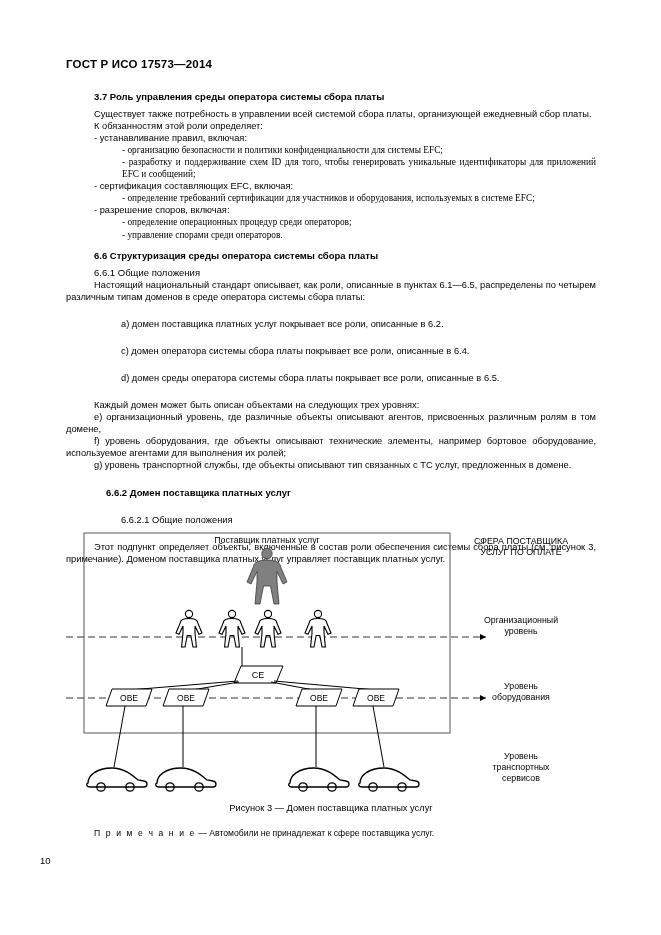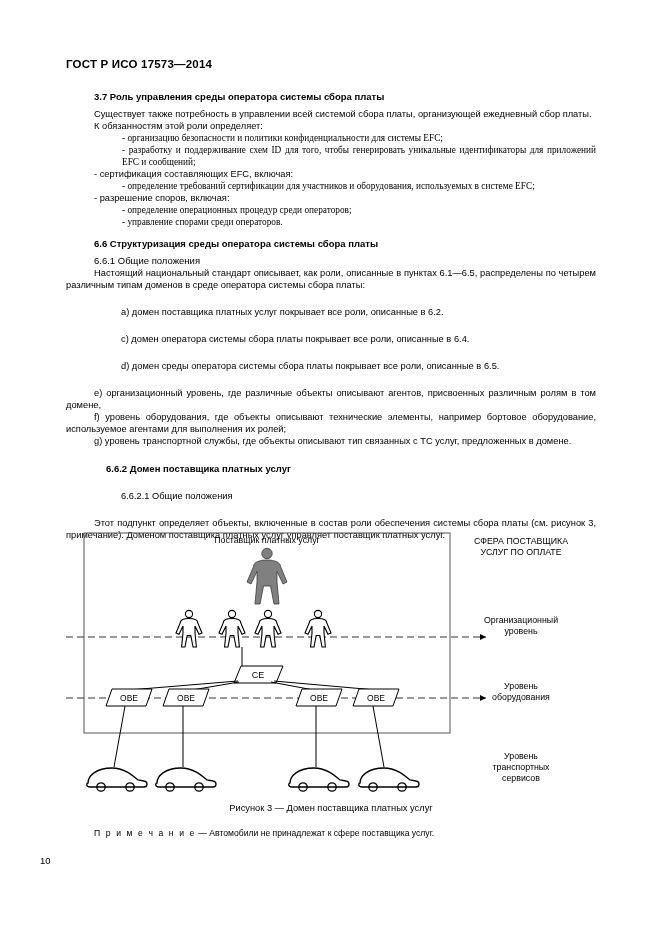--- a/index.html
+++ b/index.html
@@ -132,40 +132,42 @@
 
   <div class="doc-header">ГОСТ Р ИСО 17573—2014</div>
 
   <div class="content">
 
     <div class="h2">3.7  Роль управления среды оператора системы сбора платы</div>
 
     <p class="p ind">Существует также потребность в управлении всей системой сбора платы, организующей ежедневный сбор платы.</p>
     <p class="p ind">К обязанностям этой роли определяет:</p>
 
+    <p class="lvl1">- устанавливание правил, включая:</p>
     <p class="lvl2">- организацию безопасности и политики конфиденциальности для системы EFC;</p>
     <p class="lvl2">- разработку и поддерживание схем ID для того, чтобы генерировать уникальные идентификаторы для приложений EFC и сообщений;</p>
 
     <p class="lvl1">- сертификация составляющих EFC, включая:</p>
     <p class="lvl2">- определение требований сертификации для участников и оборудования, используемых в системе EFC;</p>
 
     <p class="lvl1">- разрешение споров, включая:</p>
     <p class="lvl2">- определение операционных процедур среди операторов;</p>
     <p class="lvl2">- управление спорами среди операторов.</p>
 
     <div class="sec-gap"></div>
     <div class="h2">6.6  Структуризация среды оператора системы сбора платы</div>
 
     <div class="h3">6.6.1  Общие положения</div>
     <p class="p ind">Настоящий национальный стандарт описывает, как роли, описанные в пунктах 6.1—6.5, распределены по четырем различным типам доменов в среде оператора системы сбора платы:</p>
 
     <p class="lvl-al">a)  домен поставщика платных услуг покрывает все роли, описанные в 6.2.</p>
     <p class="lvl-al">c)  домен оператора системы сбора платы покрывает все роли, описанные в 6.4.</p>
     <p class="lvl-al">d)  домен среды оператора системы сбора платы покрывает все роли, описанные в 6.5.</p>
 
+    <p class="p ind">Каждый домен может быть описан объектами на следующих трех уровнях:</p>
 
     <p class="p ind">e)  организационный уровень, где различные объекты описывают агентов, присвоенных различным ролям в том домене,</p>
     <p class="p ind">f)  уровень оборудования, где объекты описывают технические элементы, например бортовое оборудование, используемое агентами для выполнения их ролей;</p>
     <p class="p ind">g)  уровень транспортной службы, где объекты описывают тип связанных с ТС услуг, предложенных в домене.</p>
 
     <div class="h4">6.6.2  Домен поставщика платных услуг</div>
     <p class="lvl-al">6.6.2.1  Общие положения</p>
     <p class="p ind">Этот подпункт определяет объекты, включенные в состав роли обеспечения системы сбора платы (см. рисунок 3, примечание). Доменом поставщика платных услуг управляет поставщик платных услуг.</p>
   </div>
 

